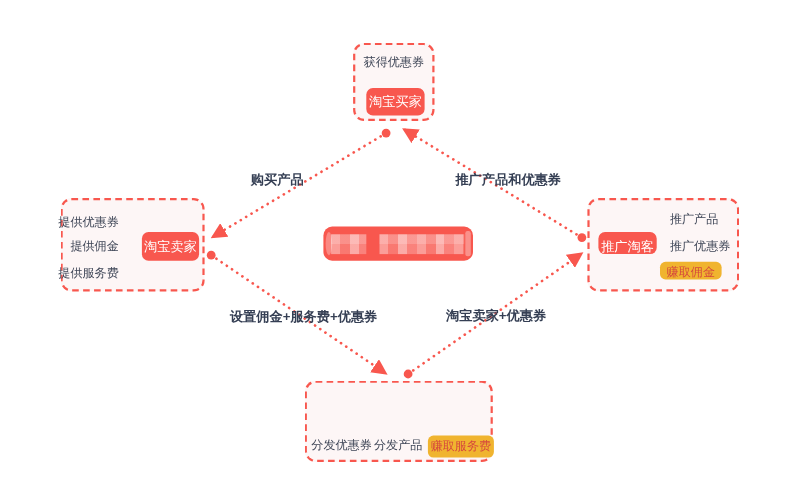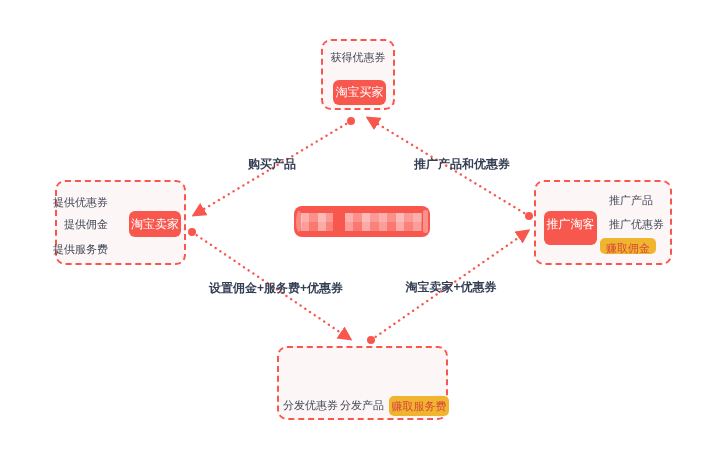--- a/index.html
+++ b/index.html
@@ -35,31 +35,31 @@
 
   #node-top .note{top:9px;left:0;width:100%;text-align:center;}
   #node-top .badge{left:10px;top:39px;width:53px;height:25px;line-height:25px;}
 
   #node-left .note{right:76px;text-align:right;}
   #node-left .n1{top:13px;} #node-left .n2{top:35px;margin-left:33px;} #node-left .n3{top:60px;}
   #node-left .badge{left:72px;top:29px;width:52px;height:26px;line-height:26px;}
 
   #node-right .note{left:73px;text-align:left;}
   #node-right .n1{top:11px;} #node-right .n2{top:35px;}
-  #node-right .badge{left:8px;top:29px;width:53px;height:34px;line-height:26px;}
+  #node-right .badge{left:8px;top:29px;width:53px;height:20px;line-height:26px;}
   #node-right .badge-gold{left:64px;top:56px;width:56px;height:16px;line-height:20px;}
 
   #node-bottom .badge{left:59px;top:6px;width:52px;height:26px;line-height:26px;}
   #node-bottom .n1{left:4px;top:50px;}
   #node-bottom .n2{left:61px;top:50px;}
   #node-bottom .badge-gold{left:110px;top:48px;width:60px;height:20px;line-height:20px;}
 
   .edge-label{position:absolute;transform:translate(-50%,-50%);font-size:12px;font-weight:bold;
               color:var(--edge-text);white-space:nowrap;}
-  #el-buy{left:272px;top:164px;text-align:right;}
+  #el-buy{left:252px;top:164px;text-align:right;}
   #el-promote{left:462px;top:164px;}
   #el-set{left:276px;top:288px;}
   #el-dist{left:451px;top:287px;}
 
   
   .mosaic{position:absolute;left:294px;top:206px;width:136px;height:31px;border-radius:8px;
           background:var(--red);overflow:hidden;}
   .mosaic .mz{position:absolute;top:7px;height:18px;
      background:
        linear-gradient(180deg, rgba(255,255,255,0.18) 0 50%, rgba(255,255,255,0) 50%),

